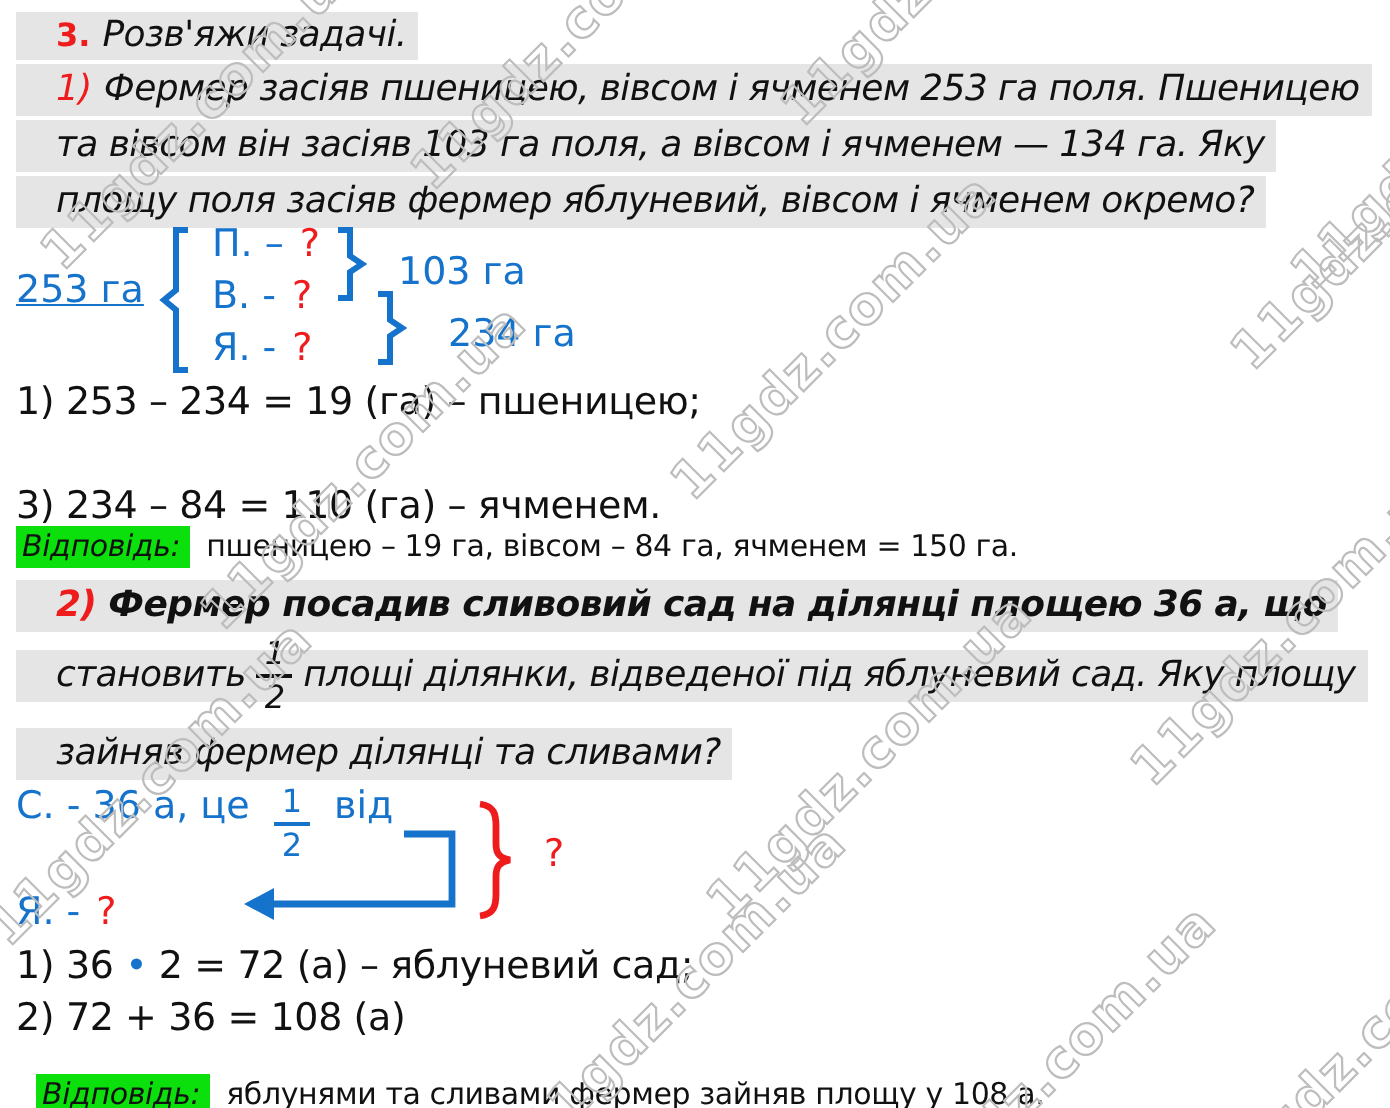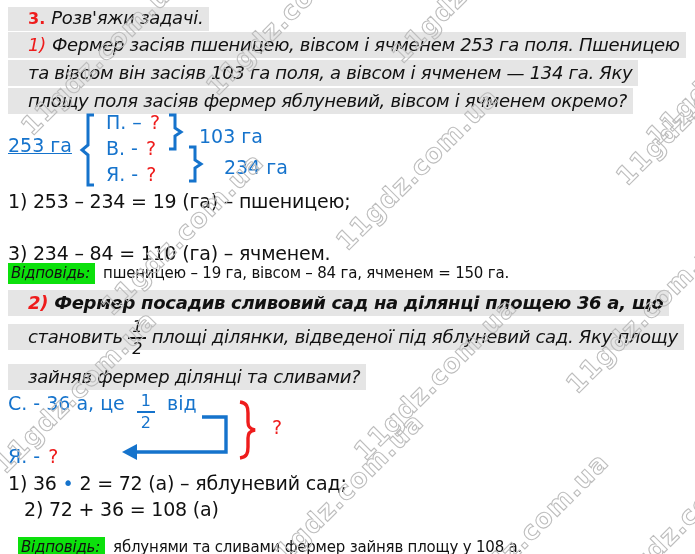--- a/index.html
+++ b/index.html
@@ -155,19 +155,19 @@
     <div class="d-abs" style="left:8px;top:53px;">
       <span class="blue">Я. -</span><span class="red qmark">?</span>
     </div>
   </div>
 
   <div class="line eq" style="top:472px;">
     <span>1) 36</span>
     <span class="blue">•</span>
     <span>2 = 72 (а) – яблуневий сад;</span>
   </div>
-  <div class="line eq" style="top:498px;margin-left:16px;">2) 72 + 36 = 108 (а)</div>
+  <div class="line eq" style="top:498px;">2) 72 + 36 = 108 (а)</div>
 
   <div class="line ansl" style="top:538px;margin-left:10px;">
     <span class="hl-g">Відповідь:</span><span class="ans-text">яблунями та сливами фермер зайняв площу у 108 а.</span>
   </div>
 
 </div>
 
 </body></html>

